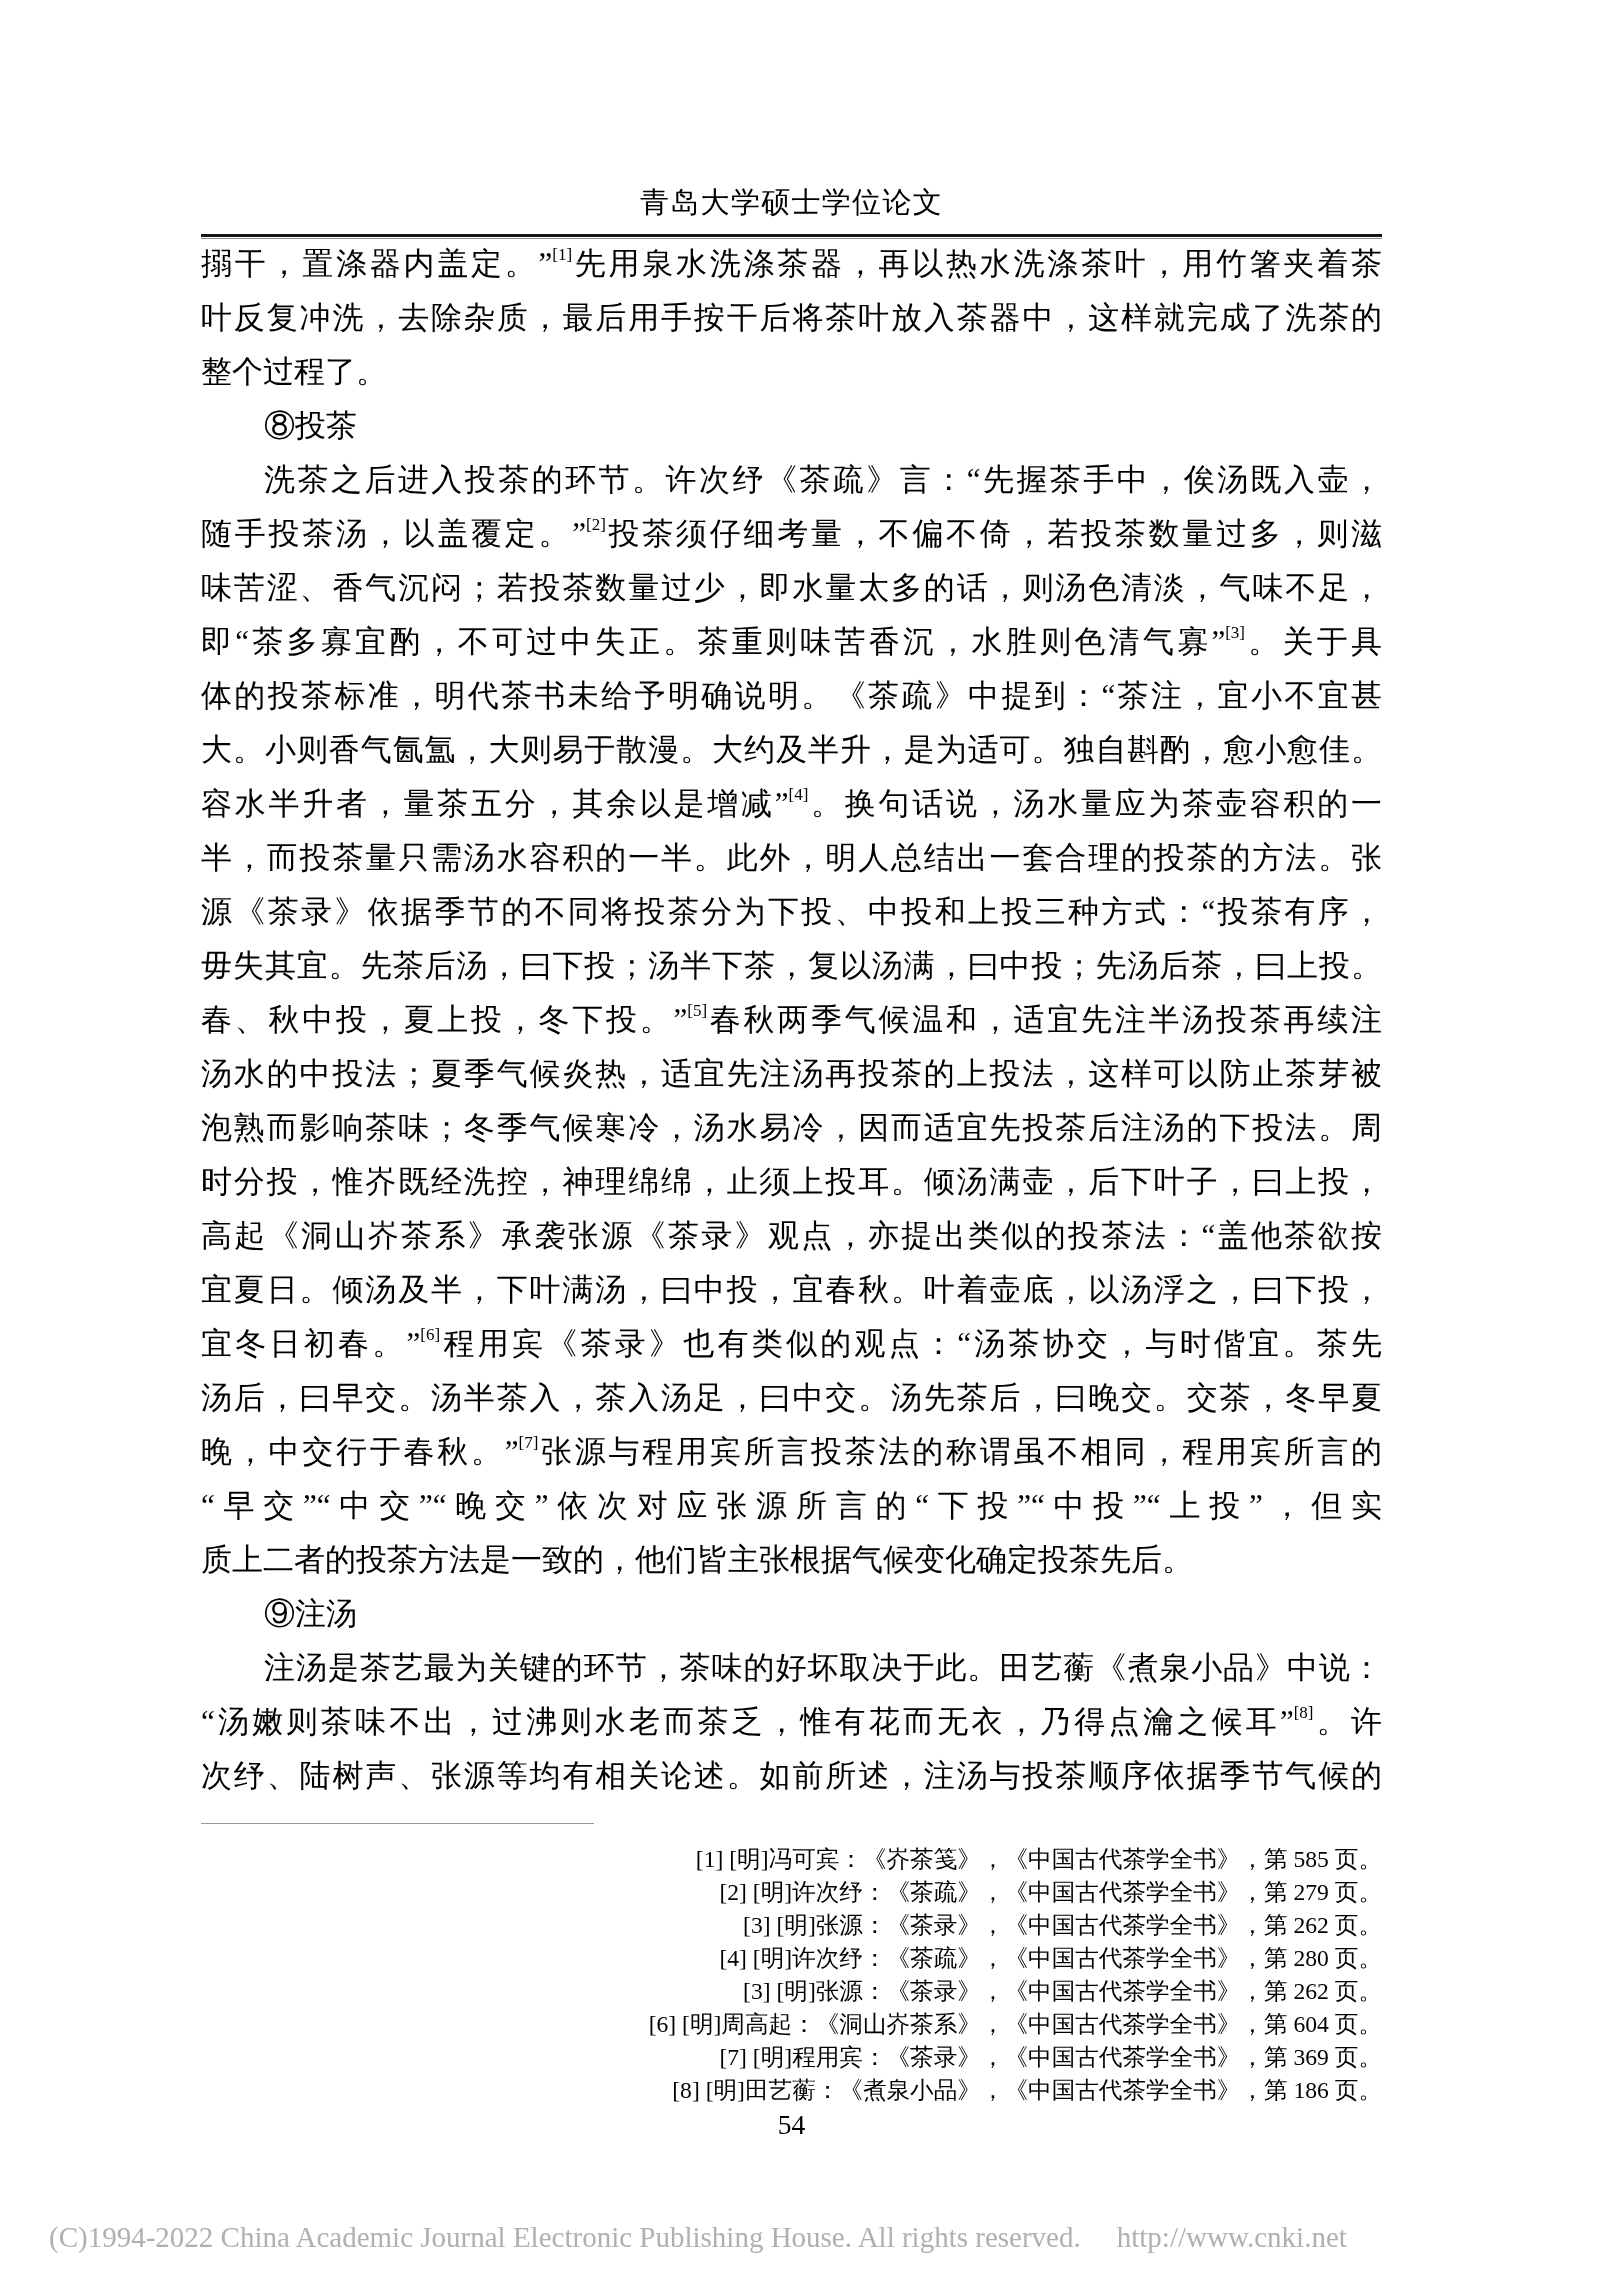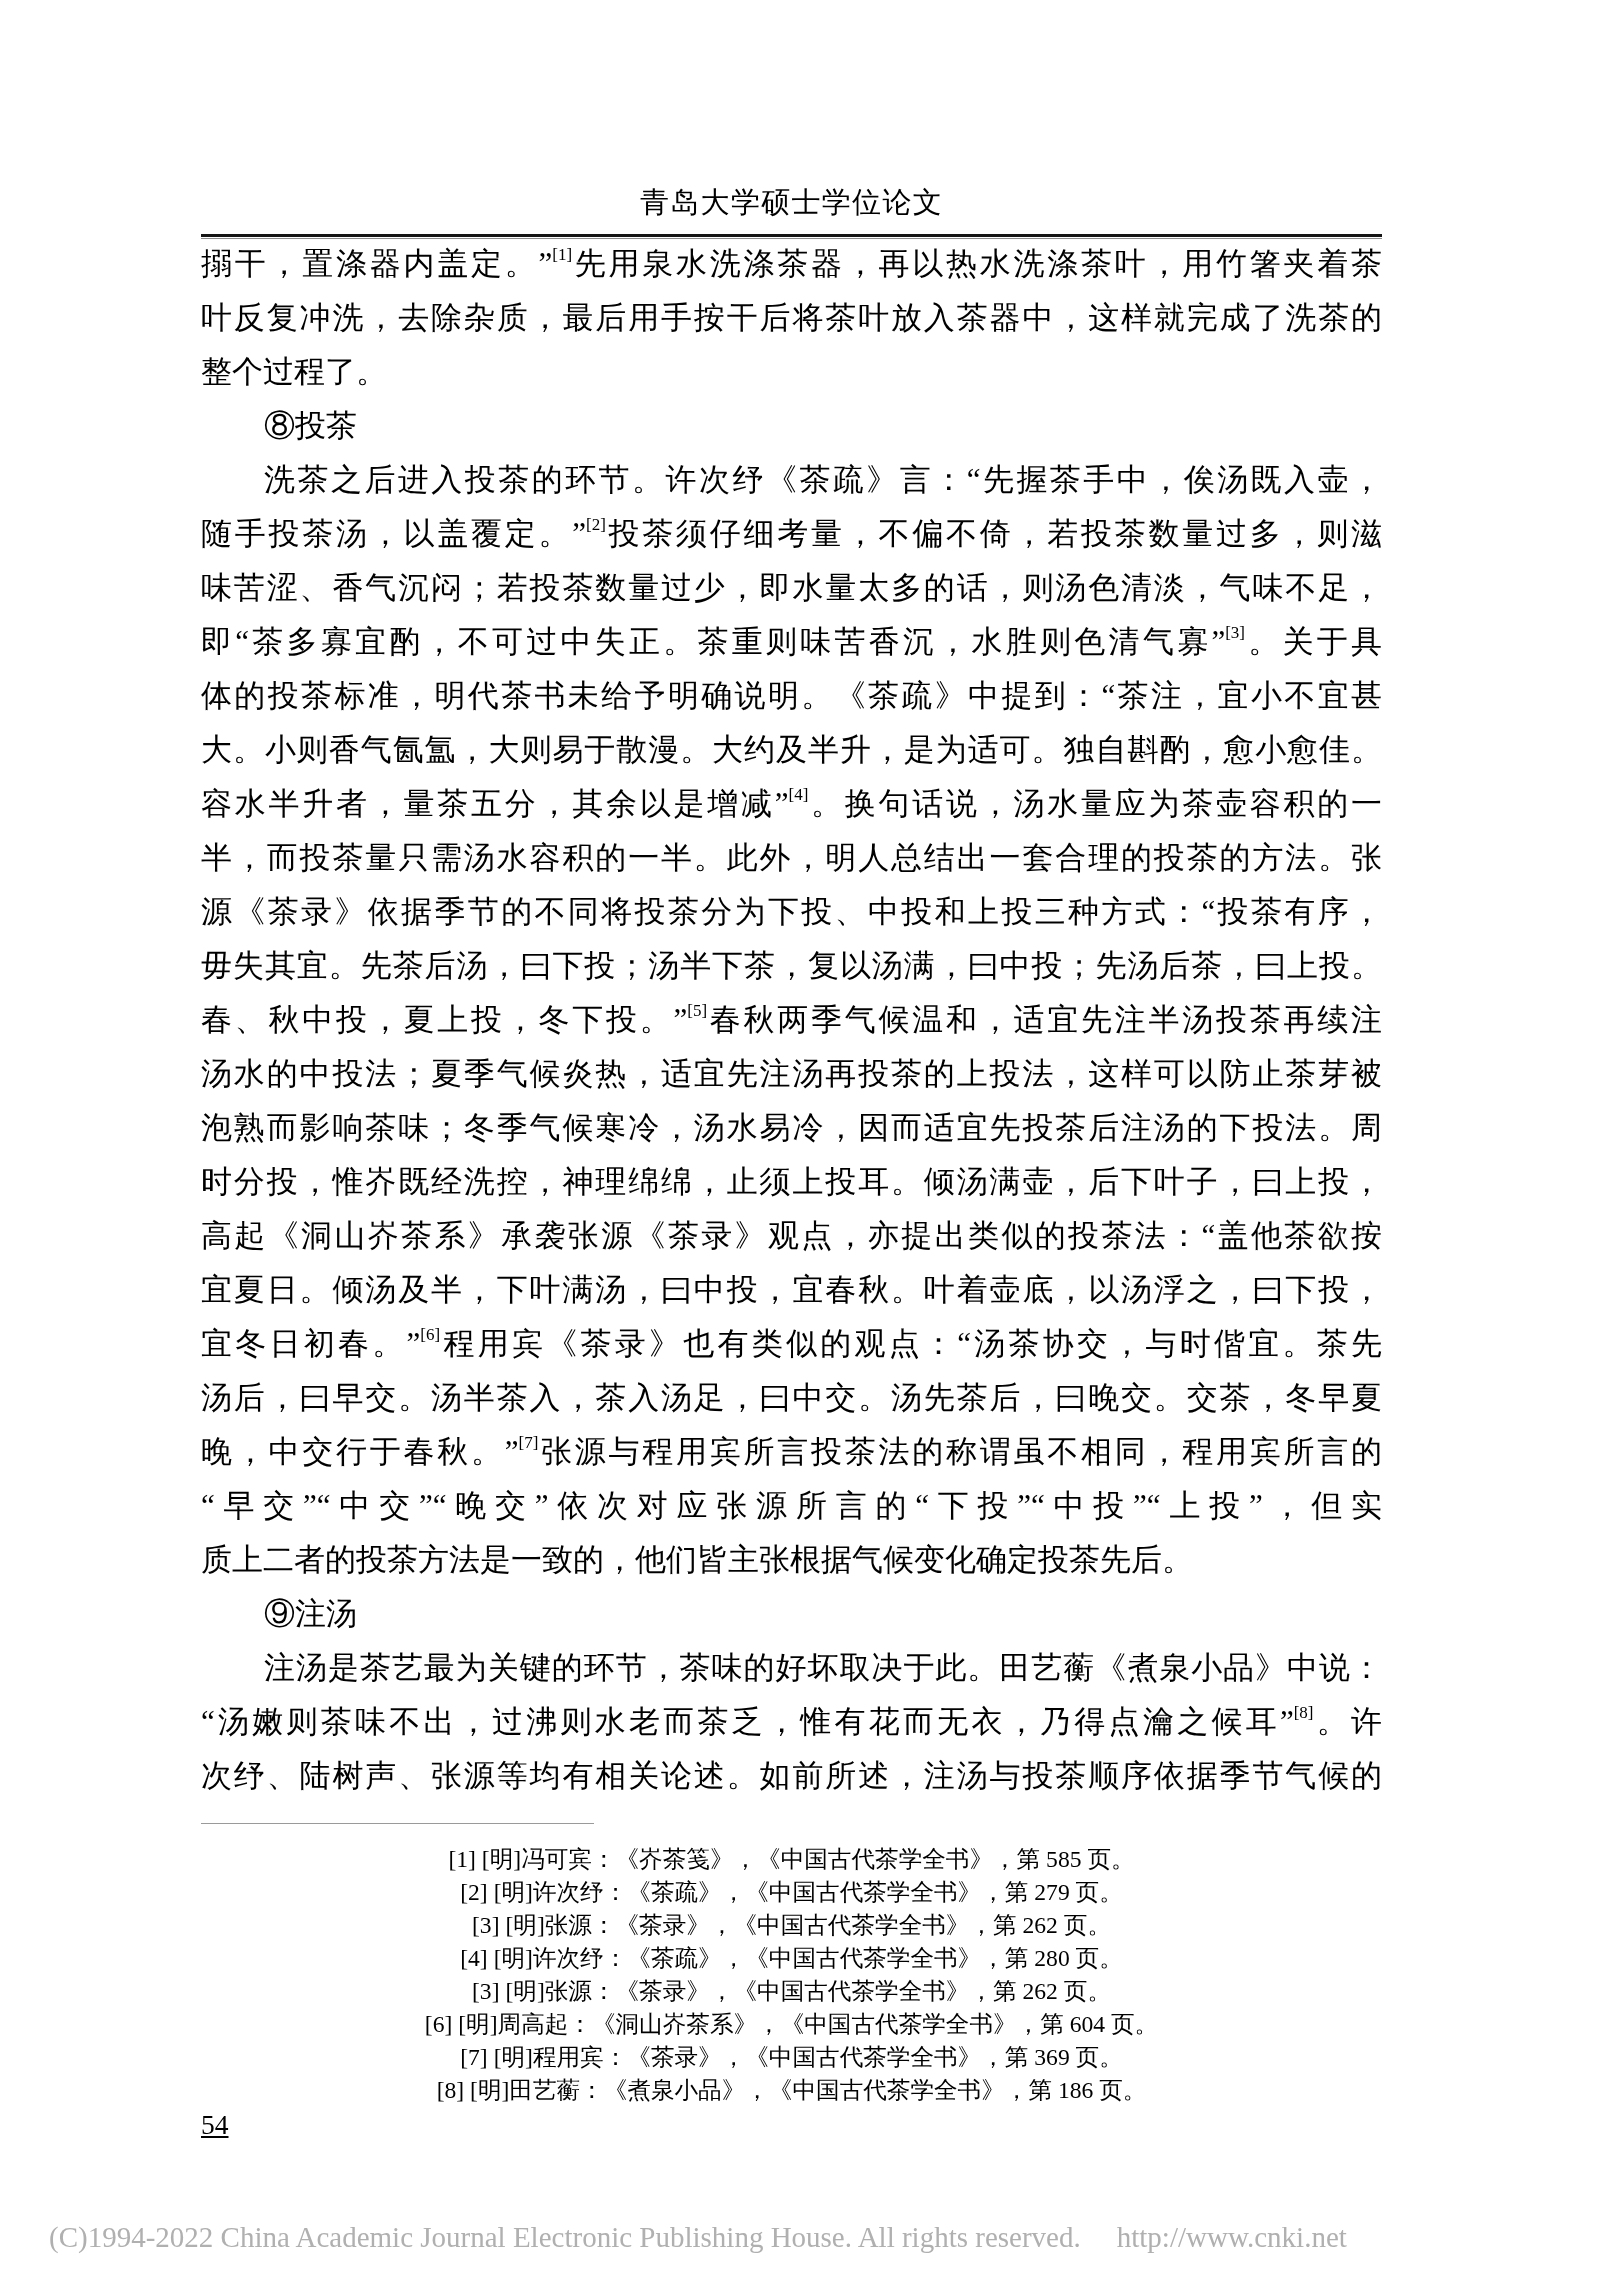--- a/index.html
+++ b/index.html
@@ -59,31 +59,30 @@
     left:201px; top:1823px; width:393px; height:0;
     border-top:1.3px solid #9a9a9a;
   }
   .footnotes{
     position:absolute;
     left:201px; top:1843px; width:1181px;
     font-size:23.6px;
   }
   .footnote-item{
     height:33px; line-height:33px;
-    text-align:center;
+    text-align:right;
     white-space:nowrap;
     overflow:hidden;
   }
   
   .page-number{
     position:absolute;
     left:201px; top:2107px; width:1181px; height:35px;
     font-size:27.5px; line-height:35px;
-    text-align:left;
-    text-decoration:underline;
+    text-align:center;
   }
   .watermark{
     position:absolute;
     left:49px; top:2220px; width:1531px; height:35px;
     font-size:29px; line-height:35px;
     color:#b0b0b0;
     white-space:nowrap;
   }
   .wm-url{ margin-left:36px;font-family:Liberation Serif, serif; }
 </style>

